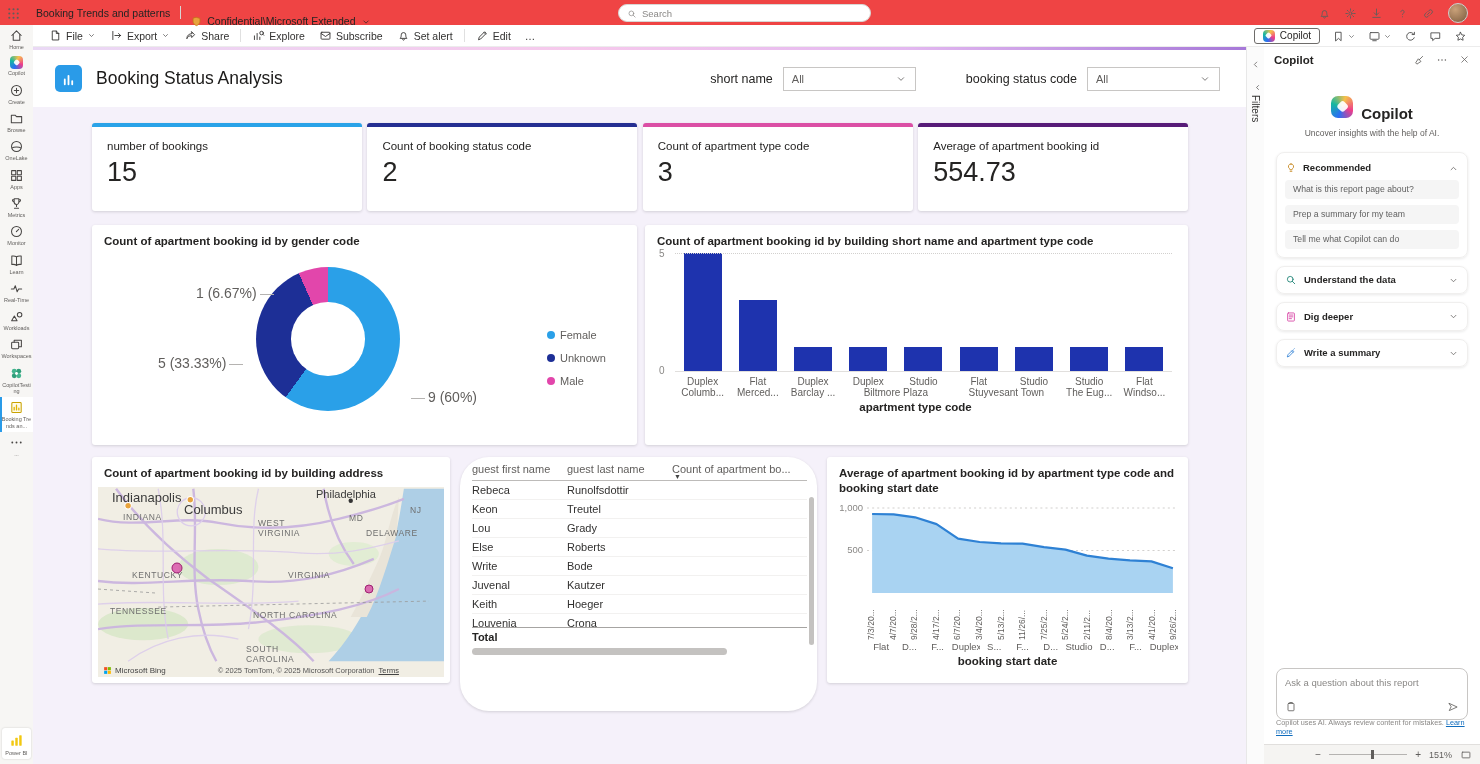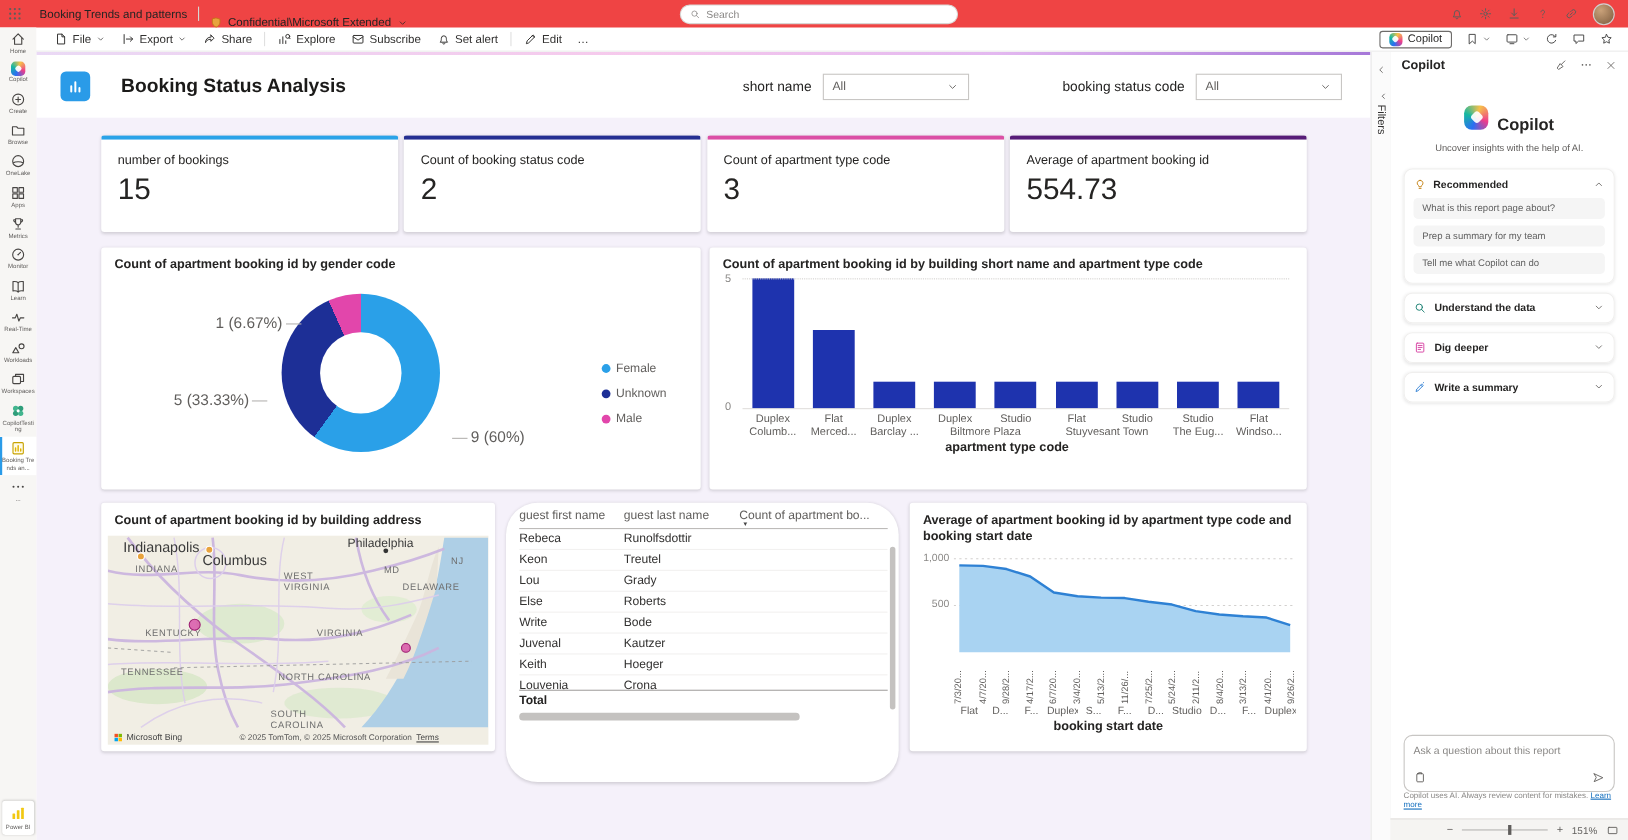--- a/index.html
+++ b/index.html
@@ -35,22 +35,22 @@
   .side-item .lbl{font-size:5.5px;color:#605e5c;text-align:center;line-height:1.15;max-width:31px;word-break:break-all;}
   .side-item.active{background:#fff;box-shadow:inset 2px 0 0 #2a9be8;}
   .side-foot{margin-top:auto;margin-bottom:5px;width:29px;padding:3px 0;background:#fff;border-radius:3px;box-shadow:0 0 2px rgba(0,0,0,.18);display:flex;flex-direction:column;align-items:center;gap:1px;cursor:pointer;}
   .side-foot .lbl{font-size:5.5px;color:#605e5c;}
 
   
   .canvas{position:absolute;left:33px;top:47px;width:1213px;height:717px;background:#f5f1fa;overflow:hidden;}
   .grad{position:absolute;top:0;left:0;right:0;height:3px;background:linear-gradient(90deg,#ead9f5,#f6c9ec 45%,#e3b8f0 72%,#a678d8);}
   .rtitle{position:absolute;top:3px;left:0;right:0;height:57px;background:#fff;display:flex;align-items:center;padding:0 26px 0 22px;box-sizing:border-box;}
   .ticon{width:27px;height:27px;border-radius:5px;background:#2a9be8;display:flex;align-items:center;justify-content:center;margin-right:14px;}
-  .rtitle h1{font-size:17.5px;font-weight:700;margin:14px;color:#1b1a19;}
-  .rtitle-right{display:flex;gap:85px;margin-left:auto;}
+  .rtitle h1{font-size:17.5px;font-weight:400;margin:0;color:#1b1a19;}
+  .rtitle-right{display:flex;gap:50px;margin-left:auto;}
   .fgroup{display:flex;align-items:center;gap:10px;font-size:12.5px;color:#252423;}
   .fdrop{width:133px;height:24px;border:1px solid #c8c6c4;background:#fff;display:flex;align-items:center;justify-content:space-between;padding:0 8px;font-size:11px;color:#605e5c;box-sizing:border-box;cursor:pointer;}
 
   .kpi{position:absolute;top:76px;height:88px;width:270px;background:#fff;border-radius:3px;box-shadow:0 1px 3px rgba(0,0,0,.14);border-top:4px solid #888;box-sizing:border-box;padding:13px 15px;}
   .kpi .klabel{font-size:11.5px;color:#252423;}
   .kpi .kval{font-size:27px;margin-top:5px;color:#252423;}
 
   .card{position:absolute;background:#fff;border-radius:3px;box-shadow:0 1px 3px rgba(0,0,0,.14);box-sizing:border-box;}
   .card h3{font-size:11.5px;font-weight:600;margin:9px 12px 4px;color:#252423;line-height:1.3;}
   #card-donut{left:59px;top:178px;width:545px;height:220px;}

